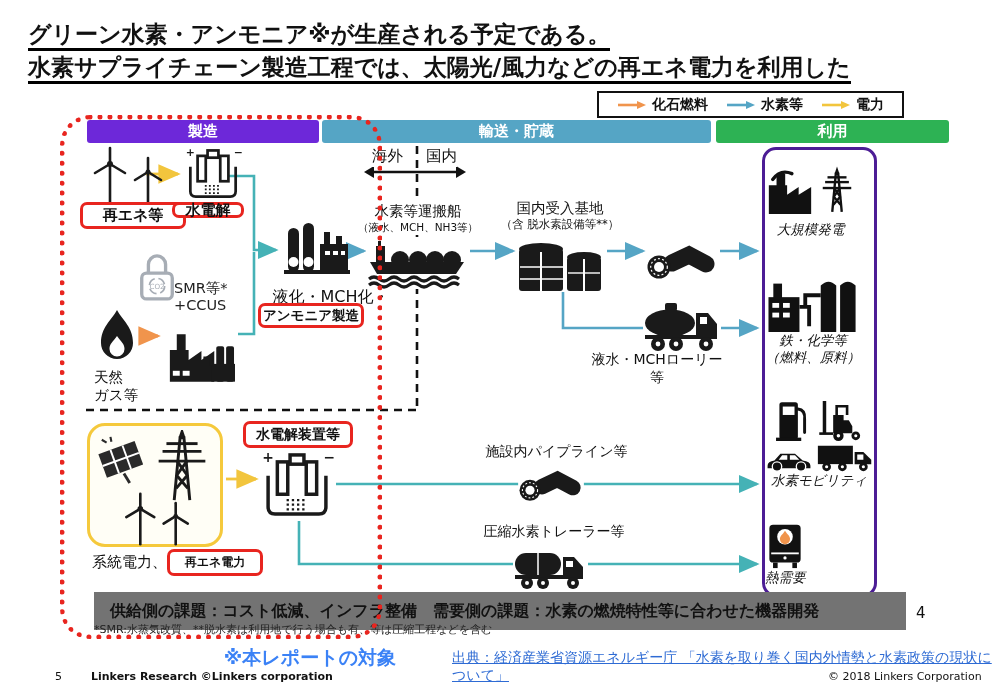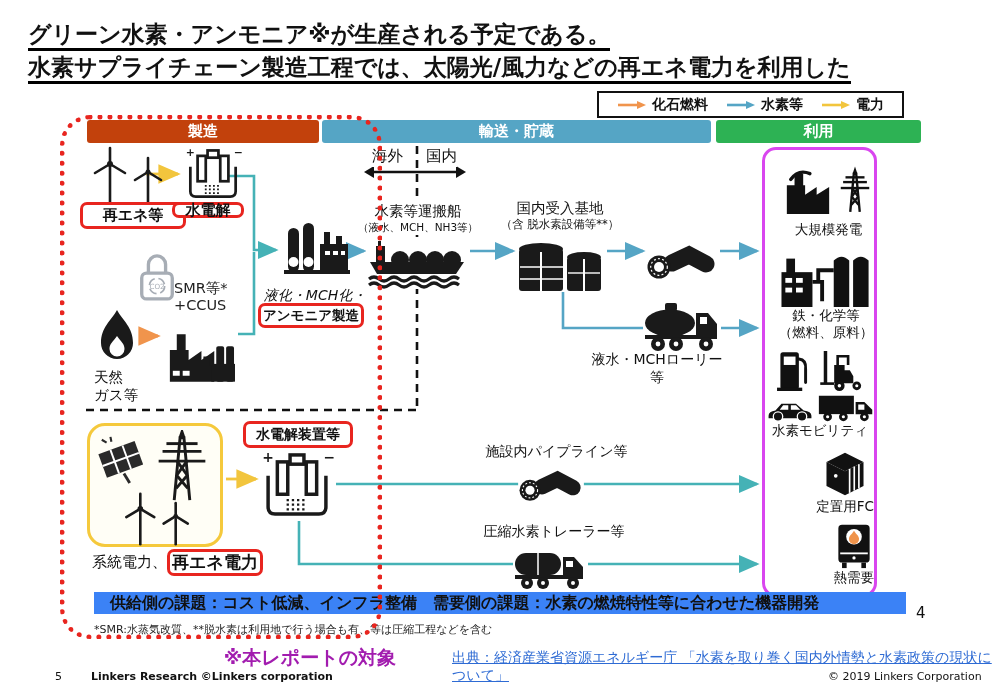--- a/index.html
+++ b/index.html
@@ -6,43 +6,43 @@
   .slide{position:relative;width:1000px;height:692px;background:#fff;overflow:hidden;
          font-family:"DejaVu Sans","Liberation Sans",sans-serif;color:#111;}
   .abs{position:absolute;}
   .title{left:28px;top:18px;width:950px;font-size:23px;font-weight:800;line-height:33px;z-index:4;}
   .title .tl{display:inline;border-bottom:3px solid #000;padding-bottom:1px;}
   .legend{left:597px;top:91px;width:307px;height:27px;border:2px solid #111;box-sizing:border-box;
           display:flex;align-items:center;justify-content:space-evenly;font-size:14px;font-weight:700;z-index:4;background:#fff;}
   .legend-item{display:flex;align-items:center;gap:5px;}
   .colhdr{top:120px;height:23px;border-radius:3px;color:#fff;font-size:15px;font-weight:700;
           display:flex;align-items:center;justify-content:center;z-index:2;}
-  .hdr-mfg{left:87px;width:232px;background:#c2410c;}
+  .hdr-mfg{left:87px;width:232px;background:#6d28d9;}
   .hdr-trn{left:322px;width:389px;background:#55A5C5;}
-  .hdr-use{left:716px;width:205px;background:#2DB254;}
+  .hdr-use{left:716px;width:233px;background:#2DB254;}
   .red-outline{left:60px;top:115px;width:322px;height:524px;border:5px dotted #E8251F;
                border-radius:30px;box-sizing:border-box;z-index:6;pointer-events:none;}
   .redbox{border:3.5px solid #E8251F;border-radius:7px;background:#fff;box-sizing:border-box;
           display:flex;align-items:center;justify-content:center;font-weight:600;z-index:3;}
   .lbl{z-index:3;}
   .ctr{text-align:center;}
   .icon{z-index:2;line-height:0;}
   .conn{left:0;top:0;z-index:1;}
   .yellowbox{left:87px;top:423px;width:136px;height:124px;border:3px solid #F5C93C;border-radius:18px;
              background:#FFFEF6;box-sizing:border-box;z-index:2;}
-  .usebox{left:762px;top:147px;width:115px;height:450px;border:3px solid #d946ef;border-radius:14px;
+  .usebox{left:762px;top:147px;width:115px;height:450px;border:3px solid #4c1d95;border-radius:14px;
           background:#fff;box-sizing:border-box;z-index:2;display:flex;flex-direction:column;
-          align-items:flex-end;justify-content:space-between;padding:9px 0 8px 0;}
+          align-items:flex-start;justify-content:space-between;padding:9px 0 8px 0;font-style:italic;}
   .usebox .grp{display:flex;flex-direction:column;align-items:center;}
   .usebox .u-lbl{font-size:13.5px;font-weight:500;line-height:17px;text-align:center;}
   .iconrow{display:flex;align-items:flex-end;justify-content:center;gap:3px;line-height:0;}
-  .banner{left:94px;top:592px;width:812px;height:22px;background:#3b82f6;display:flex;align-items:center;
+  .banner{left:94px;top:592px;width:812px;height:38px;background:#737373;display:flex;align-items:center;
           padding-left:16px;box-sizing:border-box;font-size:16px;font-weight:800;z-index:3;}
   .fnote{font-size:11px;color:#222;z-index:3;}
-  .scope{left:150px;top:645px;width:320px;font-size:19px;font-weight:800;color:#a21caf;text-align:center;z-index:7;}
+  .scope{left:150px;top:645px;width:320px;font-size:19px;font-weight:800;color:#3b82f6;text-align:center;z-index:7;}
   .srclink{left:452px;top:649px;font-size:14px;color:#2E6BD4;text-decoration:underline;z-index:3;cursor:pointer;}
   .foot{top:670px;font-size:11px;color:#111;z-index:3;}
   .whitebg{background:#fff;}
 </style>
 </head>
 <body>
 
 <div class="slide">
 
   <div class="abs title">
@@ -208,21 +208,21 @@
       </g>
       <circle cx="11.5" cy="42" r="5" fill="#fff"></circle>
         <circle cx="26.5" cy="42" r="5" fill="#fff"></circle>
       <g fill="#fff">
           <rect x="43" y="31" width="5" height="4"></rect>
           <rect x="51" y="31" width="5" height="4"></rect>
           <rect x="59" y="31" width="4" height="4"></rect>
         </g>
     </svg>
   </div>
-  <div class="abs lbl ctr" style="left:256px;top:287px;width:118px;font-size:14px;font-style:italic;">液化・MCH化・</div>
+  <div class="abs lbl ctr" style="left:272px;top:287px;width:118px;font-size:16px;">液化・MCH化・</div>
   <div class="abs redbox" style="left:258px;top:303px;width:106px;height:25px;font-size:13.5px;">アンモニア製造</div>
 
   <div class="abs lbl whitebg" style="left:372px;top:146px;font-size:15.5px;">海外</div>
   <div class="abs lbl whitebg" style="left:426px;top:146px;font-size:15.5px;">国内</div>
 
   <div class="abs lbl ctr whitebg" style="left:362px;top:202px;width:112px;font-size:14.5px;">水素等運搬船</div>
   <div class="abs lbl ctr whitebg" style="left:355px;top:221px;width:126px;font-size:10.5px;">（液水、MCH、NH3等）</div>
 
   <div class="abs icon" style="left:366px;top:237px;">
     <svg width="102" height="52" viewBox="0 0 102 52">
@@ -365,21 +365,21 @@
             <line x1="68" y1="26" x2="81" y2="34"></line>
         </g>
         <circle cx="30" cy="18" r="3" fill="#1a1a1a"></circle>
           <circle cx="68" cy="26" r="2.5" fill="#1a1a1a"></circle>
       </svg>
     </div>
   </div>
 
   <div class="abs" style="left:92px;top:549px;display:flex;align-items:center;z-index:3;">
     <span style="font-size:15px;">系統電力、</span>
-    <span class="redbox" style="position:static;width:96px;height:27px;font-size:17px;">再エネ電力</span>
+    <span class="redbox" style="position:static;width:96px;height:27px;font-size:12px;">再エネ電力</span>
   </div>
 
   <div class="abs redbox" style="left:243px;top:421px;width:110px;height:27px;font-size:14px;">水電解装置等</div>
 
   <div class="abs icon" style="left:260px;top:449px;">
     <svg width="74" height="72" viewBox="0 0 64 60">
       <g fill="none" stroke="#1a1a1a" stroke-width="3">
         <path d="M7 22 V49 q0 6 6 6 h38 q6 0 6-6 V22"></path>
         <rect x="15" y="10" width="9" height="28" fill="#fff"></rect>
         <rect x="40" y="10" width="9" height="28" fill="#fff"></rect>
@@ -472,36 +472,20 @@
             <circle cx="29" cy="26" r="5" fill="#111"></circle>
             <circle cx="53" cy="26" r="5" fill="#111"></circle>
           <circle cx="11" cy="26" r="1.8" fill="#fff"></circle>
             <circle cx="29" cy="26" r="1.8" fill="#fff"></circle>
             <circle cx="53" cy="26" r="1.8" fill="#fff"></circle>
         </svg>
       </div>
       <div class="u-lbl">水素モビリティ</div>
     </div>
 
-    <div class="grp">
-      <svg width="48" height="50" viewBox="0 0 50 54">
-        <g fill="#111">
-          <path d="M5 15 L25 5 L45 15 L25 25 Z"></path>
-          <path d="M5 15 V41 L25 51 V25 Z"></path>
-          <path d="M25 25 L45 15 V41 L25 51 Z"></path>
-        </g>
-        <g stroke="#fff" stroke-width="1.8" fill="none">
-          <path d="M30 22.5 V48.5"></path>
-            <path d="M35 20 V46"></path>
-            <path d="M40 17.5 V43.5"></path>
-        </g>
-        <circle cx="15" cy="30" r="2" fill="#fff"></circle>
-      </svg>
-      <div class="u-lbl">定置用FC</div>
-    </div>
 
     <div class="grp">
       <svg width="40" height="46" viewBox="0 0 42 50">
         <rect x="4" y="2" width="34" height="41" rx="4" fill="#111"></rect>
         <circle cx="21" cy="15" r="8.5" fill="#fff"></circle>
         <path fill="#F0944C" d="M21 8.5 c2.5 4 5.5 5.5 5.5 9 a5.5 5.5 0 1 1-11 0 c0-3.5 3-5 5.5-9 Z"></path>
         <line x1="6" y1="33" x2="36" y2="33" stroke="#fff" stroke-width="2"></line>
         <circle cx="21" cy="38" r="1.8" fill="#fff"></circle>
         <rect x="8" y="43" width="5" height="6" fill="#111"></rect>
           <rect x="29" y="43" width="5" height="6" fill="#111"></rect>
@@ -514,15 +498,15 @@
 
   <div class="abs banner">供給側の課題：コスト低減、インフラ整備　需要側の課題：水素の燃焼特性等に合わせた機器開発</div>
   <div class="abs fnote" style="left:94px;top:622px;">*SMR:水蒸気改質、**脱水素は利用地で行う場合も有、等は圧縮工程などを含む</div>
   <div class="abs" style="left:916px;top:604px;font-size:15px;z-index:3;">4</div>
 
   <div class="abs scope">※本レポートの対象</div>
   <div class="abs srclink">出典：経済産業省資源エネルギー庁 「水素を取り巻く国内外情勢と水素政策の現状について」</div>
 
   <div class="abs foot" style="left:55px;">5</div>
   <div class="abs foot" style="left:91px;font-weight:bold;">Linkers Research ©Linkers corporation</div>
-  <div class="abs foot" style="left:828px;">© 2019 Linkers Corporation</div>
+  <div class="abs foot" style="left:828px;">© 2018 Linkers Corporation</div>
 
 </div>
 
 </body></html>

